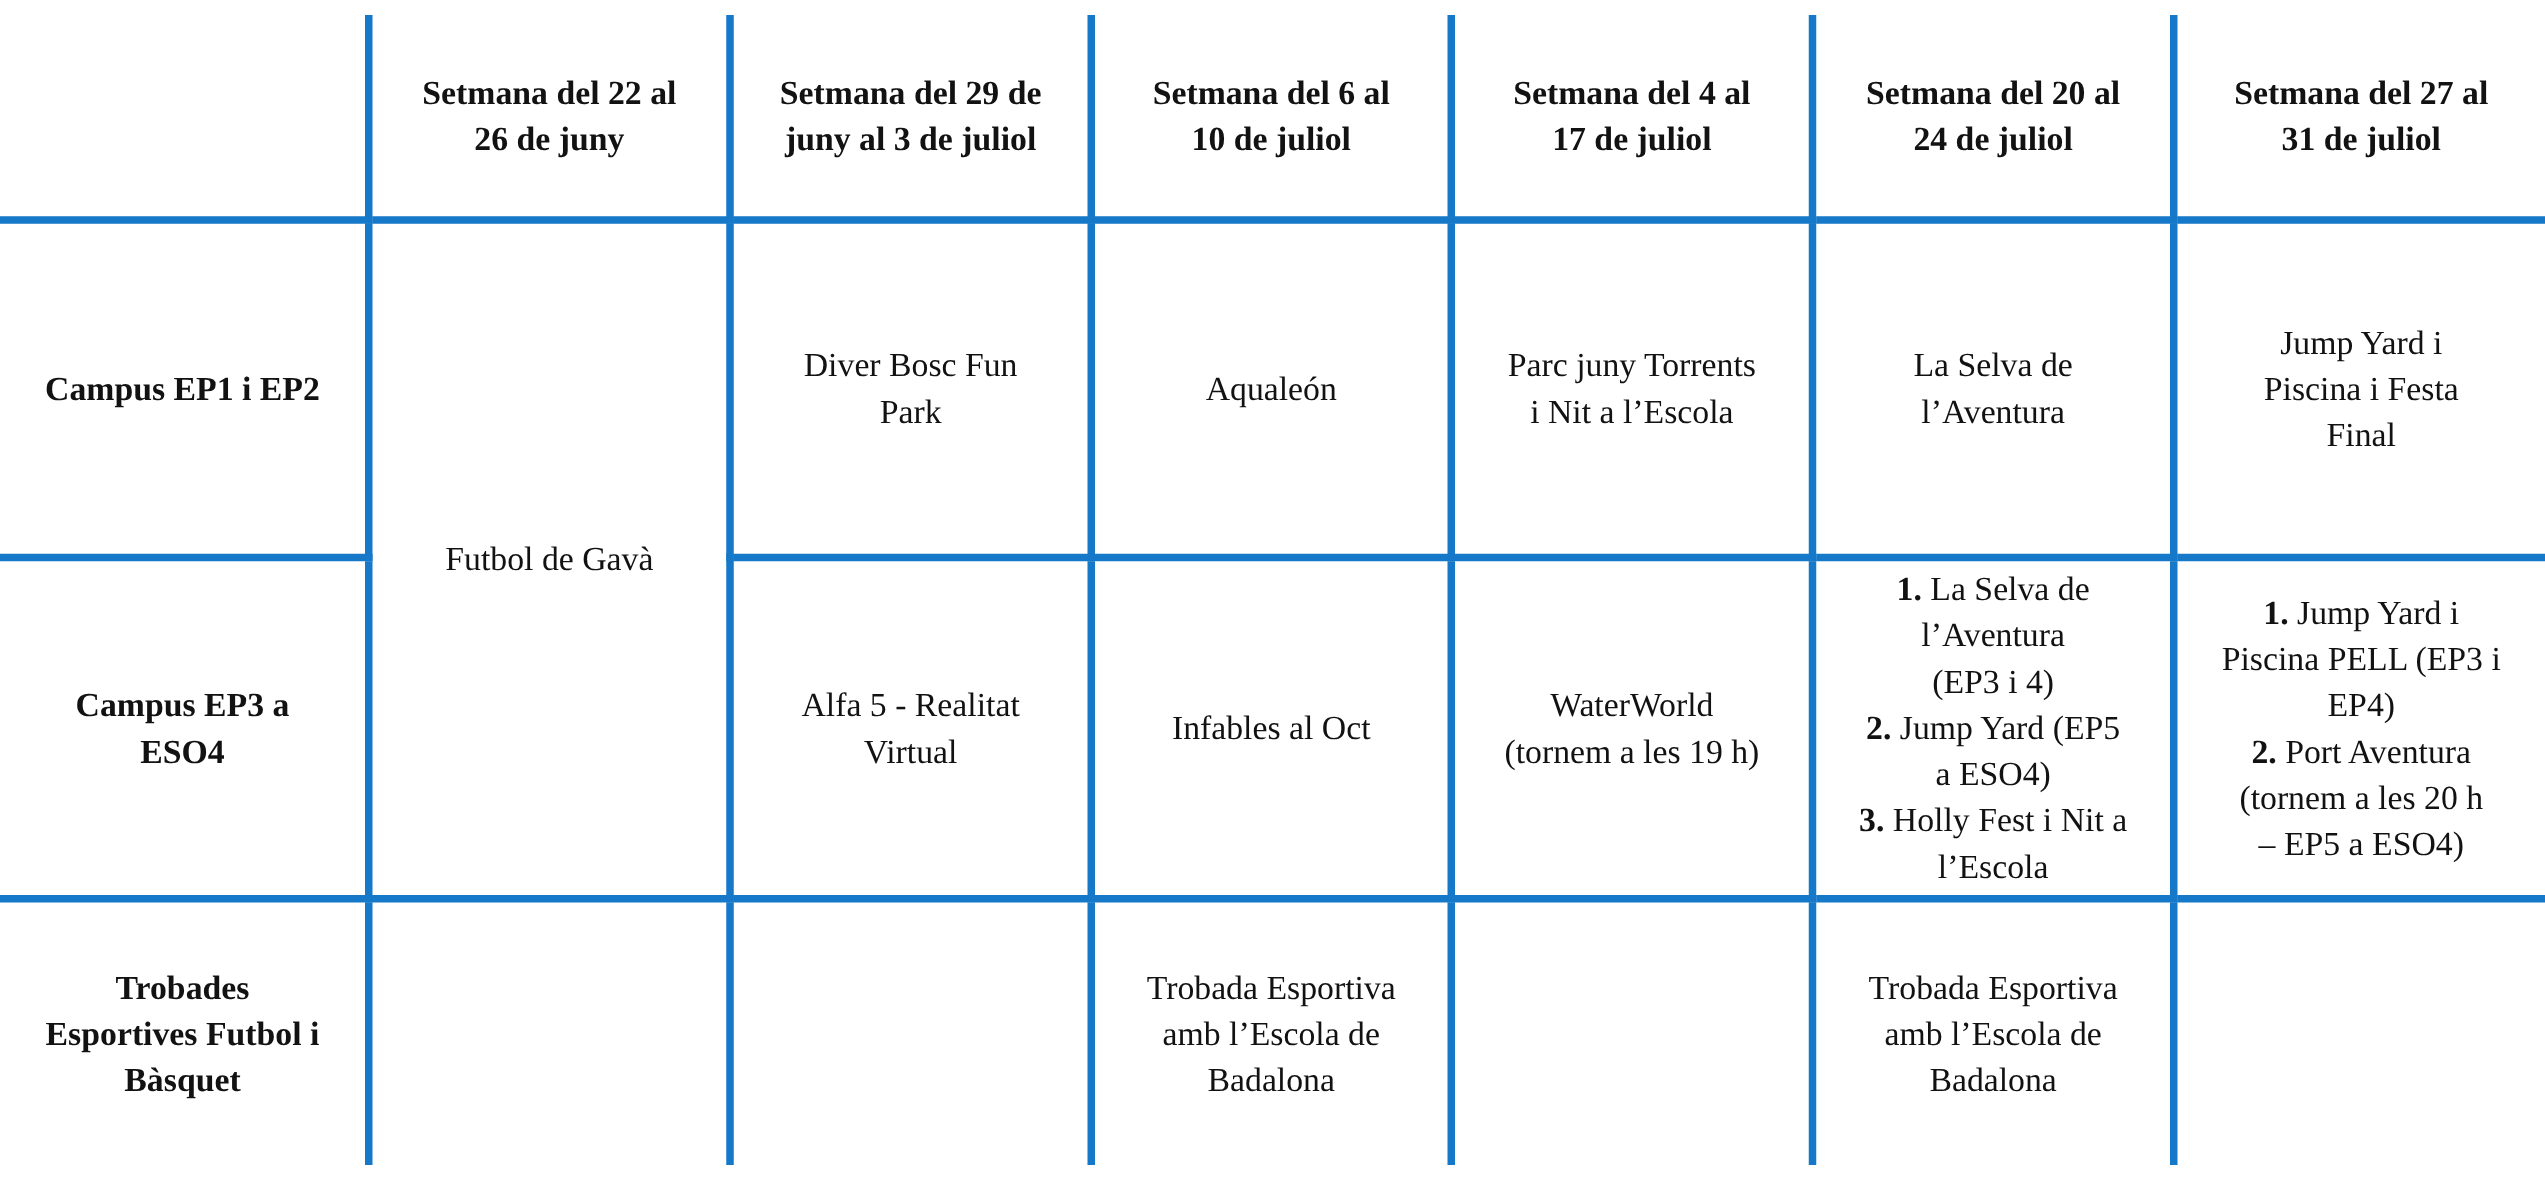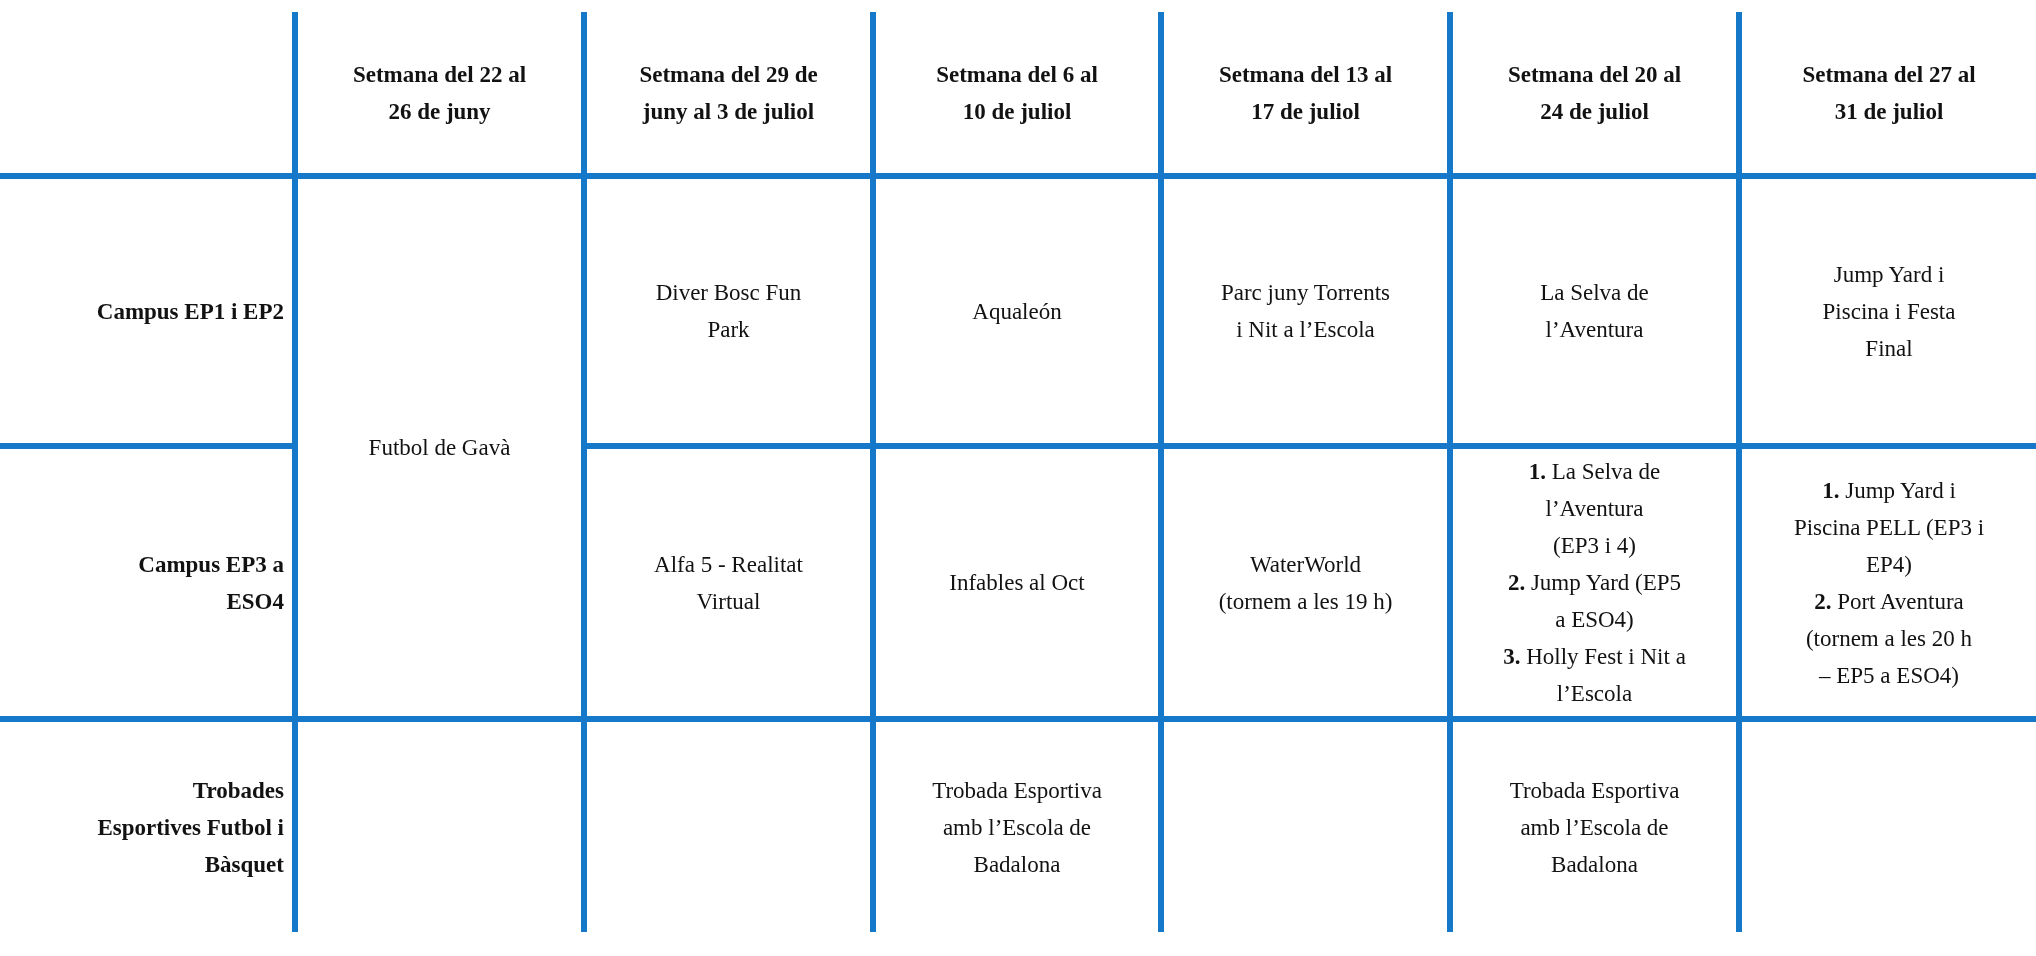--- a/index.html
+++ b/index.html
@@ -30,32 +30,32 @@
     border-collapse: collapse;
     table-layout: fixed;
     width: 2036px;
   }
   table.schedule th,
   table.schedule td {
     border: 6px solid var(--accent);
     vertical-align: middle;
     text-align: center;
     padding: 4px 8px;
-    font-size: 23px;
+    font-size: 27px;
     line-height: 37px;
     font-weight: normal;
     overflow: hidden;
   }
   
   table.schedule tr:first-child > th,
   table.schedule tr:first-child > td { border-top: none; }
   table.schedule tr:last-child  > th,
   table.schedule tr:last-child  > td { border-bottom: none; }
   table.schedule th:first-child,
-  table.schedule td:first-child { border-left: none; text-align: right; }
+  table.schedule td:first-child { border-left: none; }
   table.schedule th:last-child,
   table.schedule td:last-child { border-right: none; }
 
   table.schedule th { font-weight: bold; }
   .pre { white-space: pre-line; }
   .item { margin: 0; }
   .item b { font-weight: bold; }
 </style>
 </head>
 <body>
@@ -73,21 +73,21 @@
     </colgroup>
     <tbody>
       <tr style="height:164px">
         <th><span class="pre"></span></th>
         <th><span class="pre">Setmana del 22 al
 26 de juny</span></th>
         <th><span class="pre">Setmana del 29 de
 juny al 3 de juliol</span></th>
         <th><span class="pre">Setmana del 6 al
 10 de juliol</span></th>
-        <th><span class="pre">Setmana del 13 al
+        <th><span class="pre">Setmana del 4 al
 17 de juliol</span></th>
         <th><span class="pre">Setmana del 20 al
 24 de juliol</span></th>
         <th><span class="pre">Setmana del 27 al
 31 de juliol</span></th>
       </tr>
 
       <tr style="height:270px">
         <th><span class="pre">Campus EP1 i EP2</span></th>
         <td rowspan="2"><span class="pre">Futbol de Gavà</span></td>

